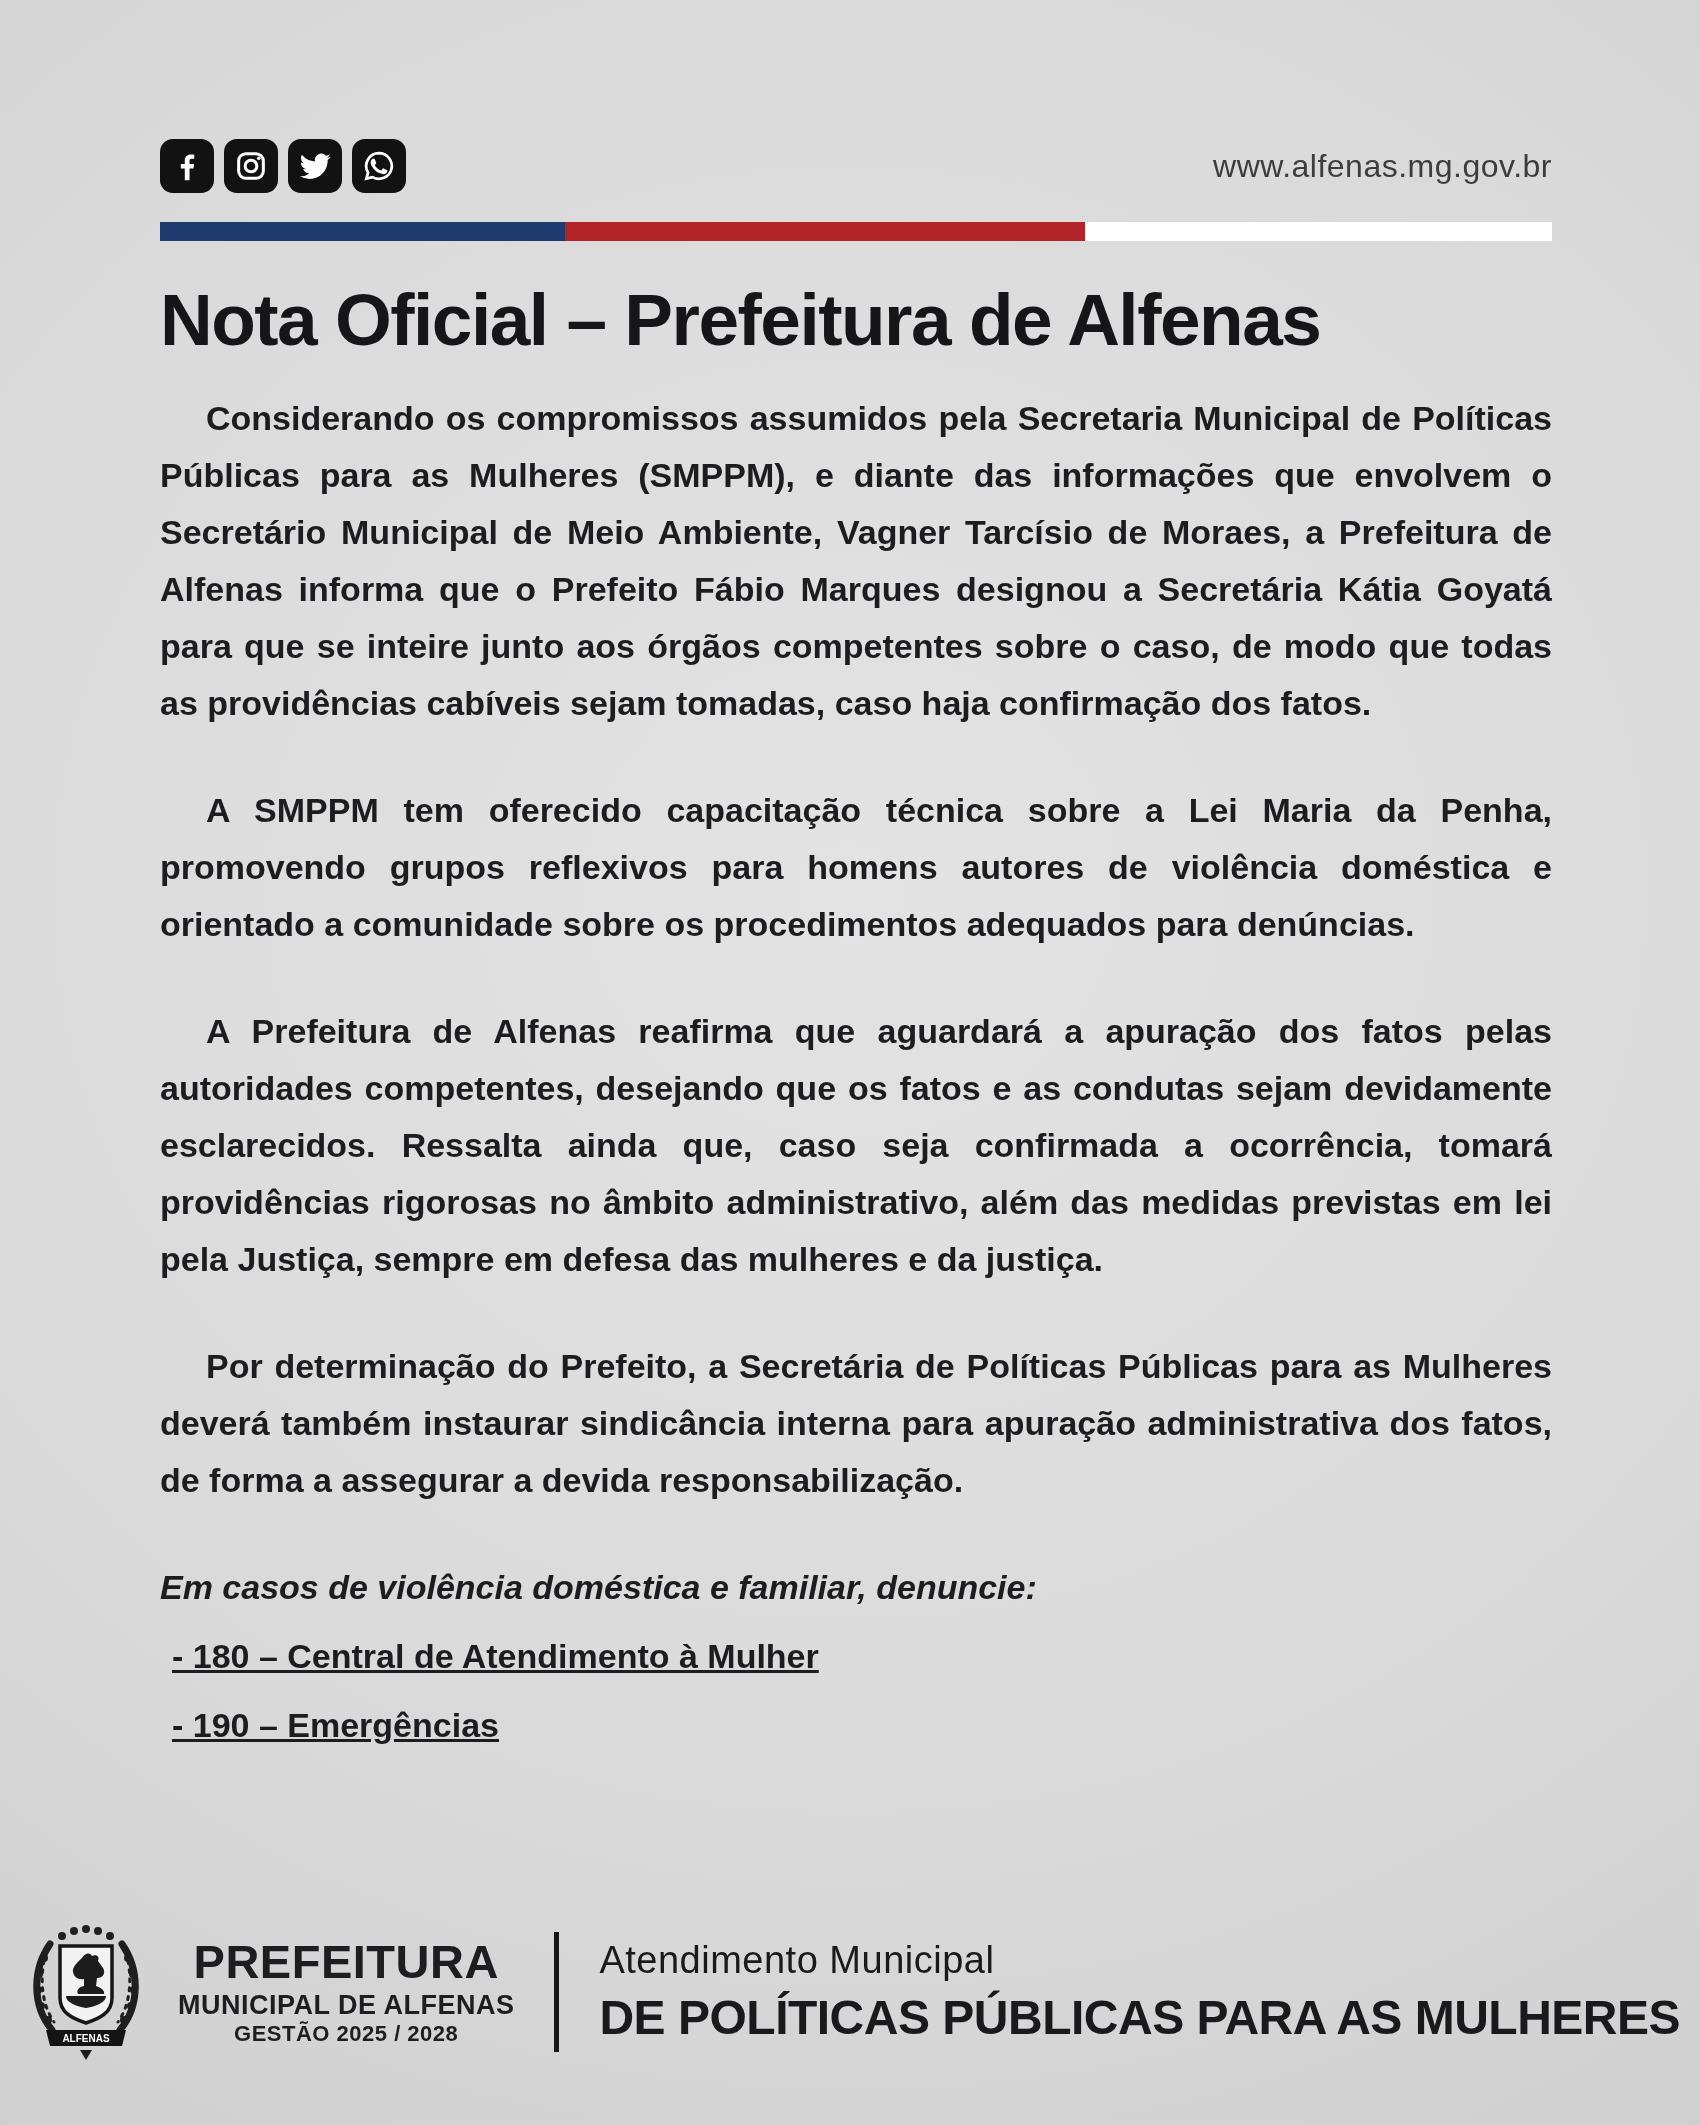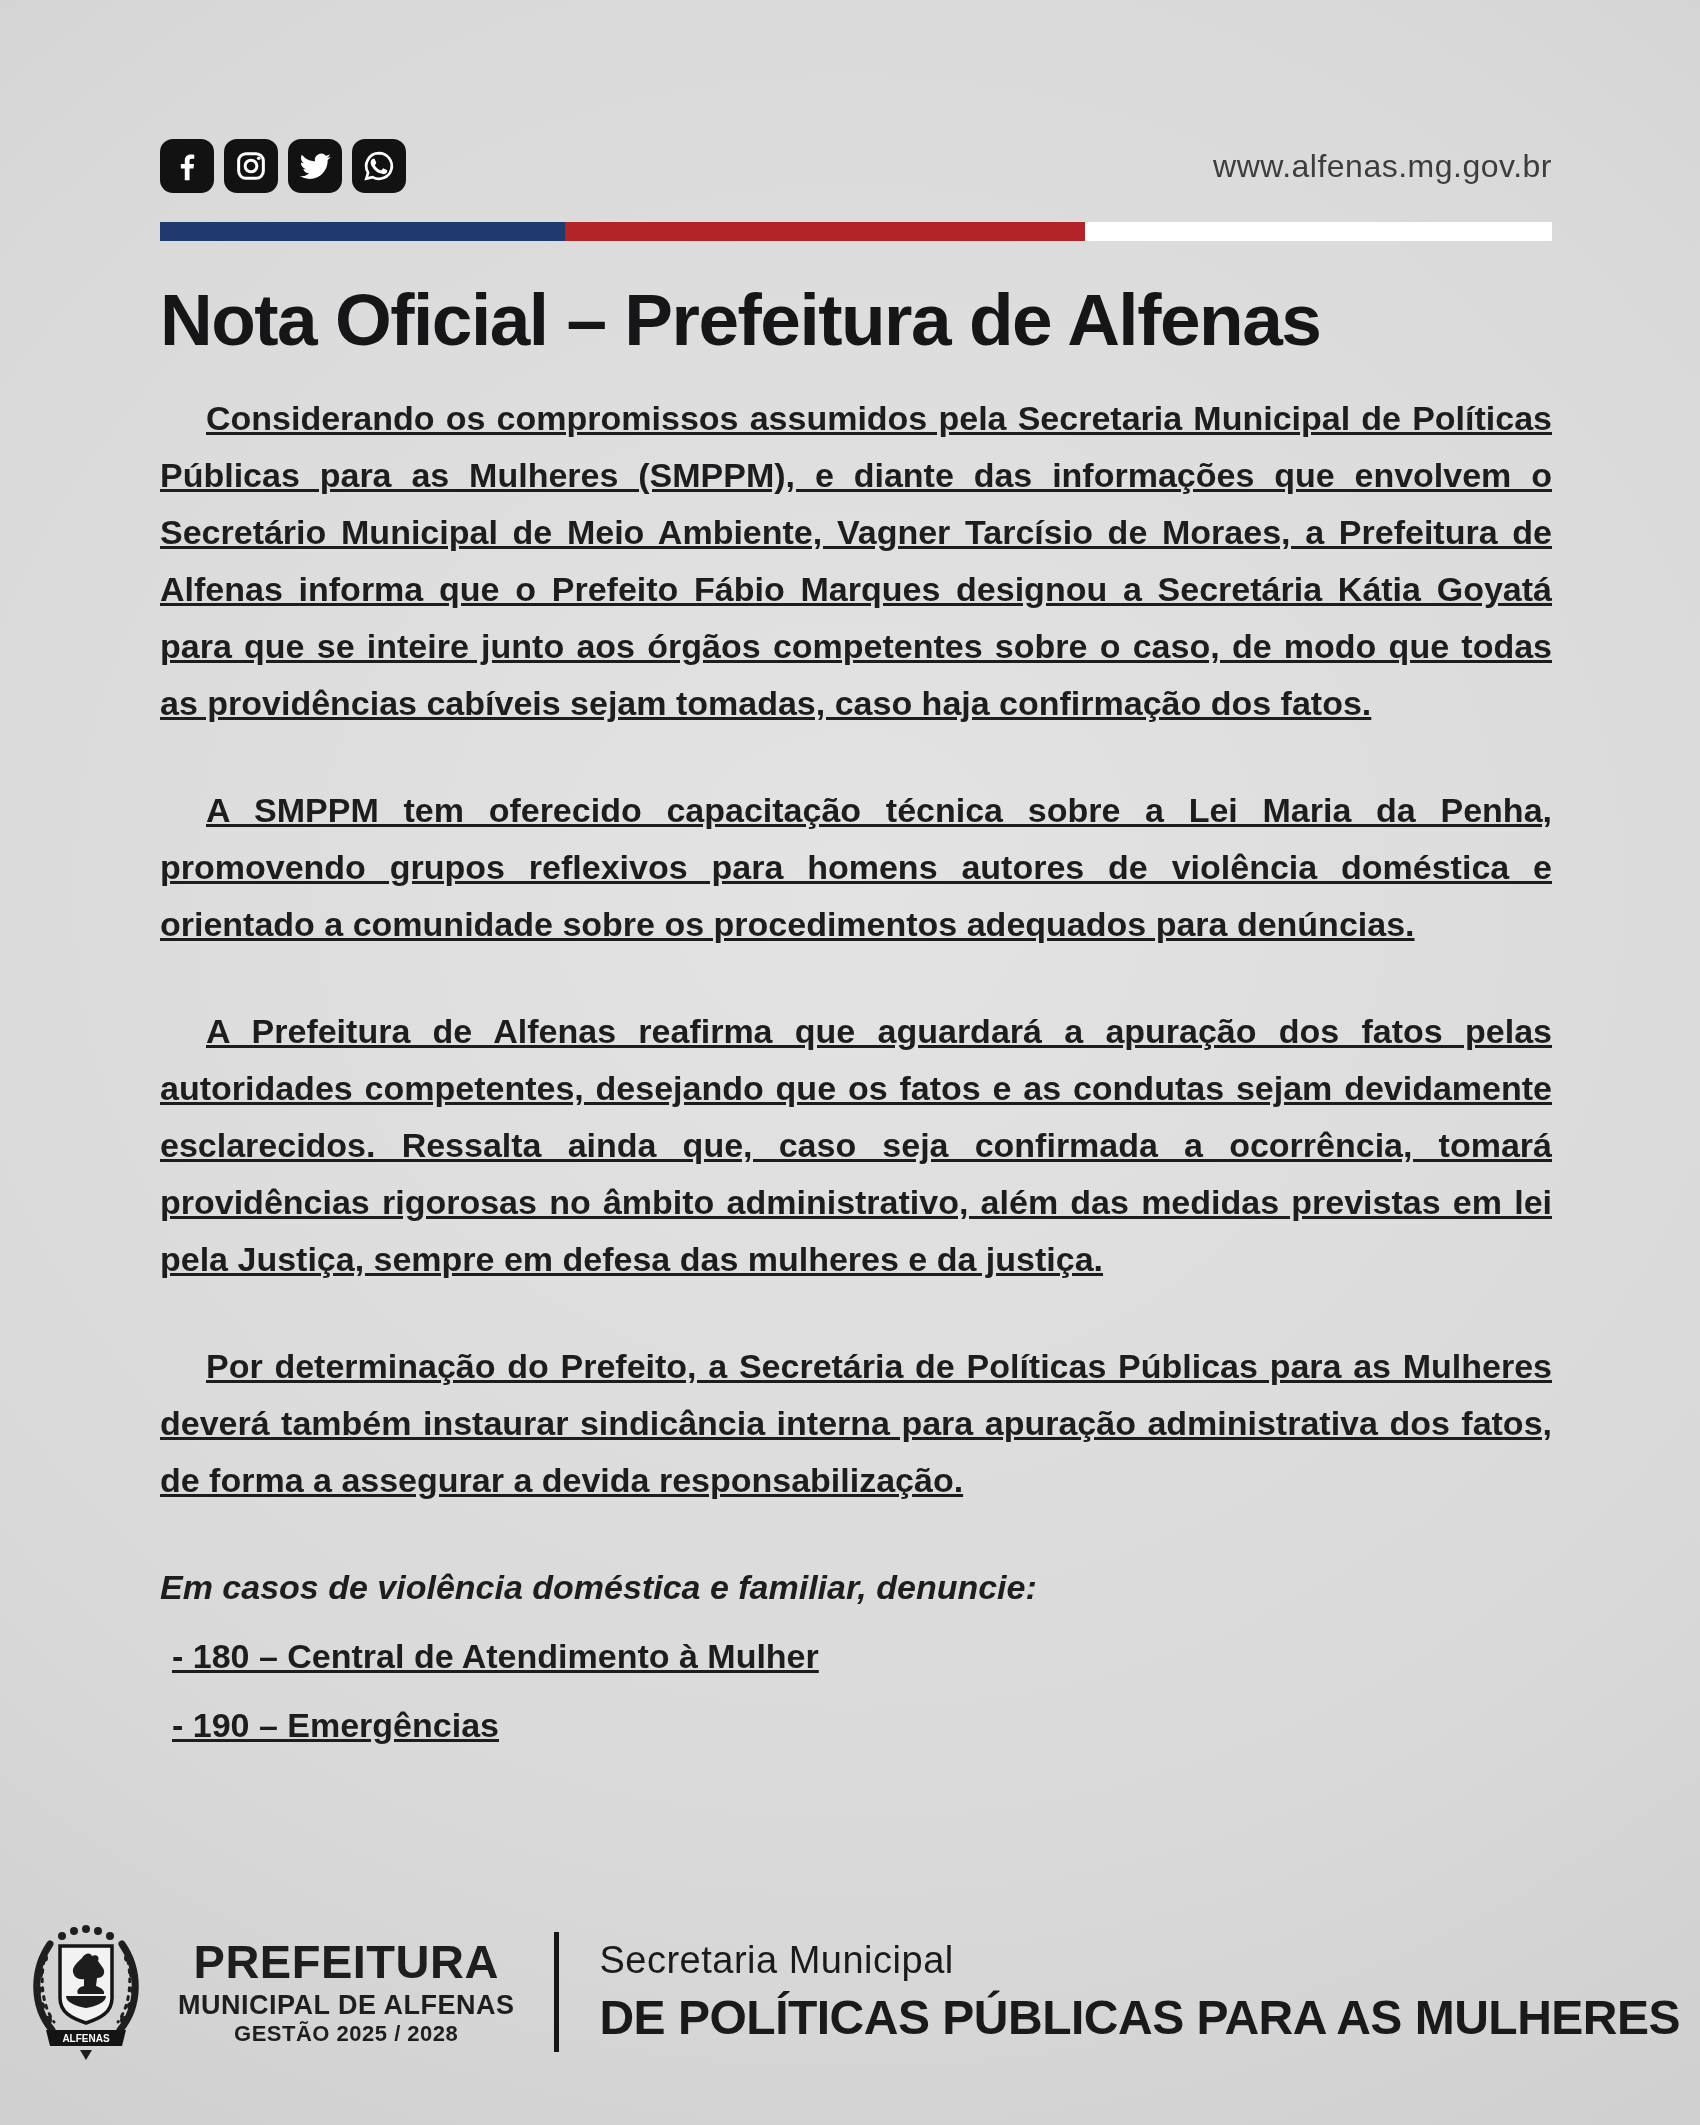--- a/index.html
+++ b/index.html
@@ -37,21 +37,20 @@
     font-weight: 800; letter-spacing: -1.5px;
     color: #161618; white-space: nowrap;
   }
   
   .bodytext { margin-top: 24px; }
   .para {
     margin: 0 0 50px 0;
     font-size: 34px; line-height: 57px; font-weight: bold;
     text-align: justify; text-indent: 46px;
     color: #1d1d1f;
-    text-decoration: underline;
   }
   .denounce { font-size: 34px; line-height: 57px; font-weight: bold; color: #1d1d1f; }
   .denounce-intro { margin: 0; font-style: italic; }
   .denounce-item { margin: 12px; text-decoration: underline; }
   
   .footer {
     position: absolute; left: 0; top: 1918px; width: 1700px;
     display: flex; justify-content: center; align-items: center; gap: 26px;
   }
   .crest { width: 132px; height: 148px; flex: none; }
@@ -159,18 +158,18 @@
 
     <div class="org">
       <div class="org-name">PREFEITURA</div>
       <div class="org-sub">MUNICIPAL DE ALFENAS</div>
       <div class="org-term">GESTÃO 2025 / 2028</div>
     </div>
 
     <div class="divider"></div>
 
     <div class="dept">
-      <div class="dept-line1">Secretaria Municipal</div>
+      <div class="dept-line1">Atendimento Municipal</div>
       <div class="dept-line2">DE POLÍTICAS PÚBLICAS PARA AS MULHERES</div>
     </div>
   </div>
 
 </div>
 
 </body></html>

